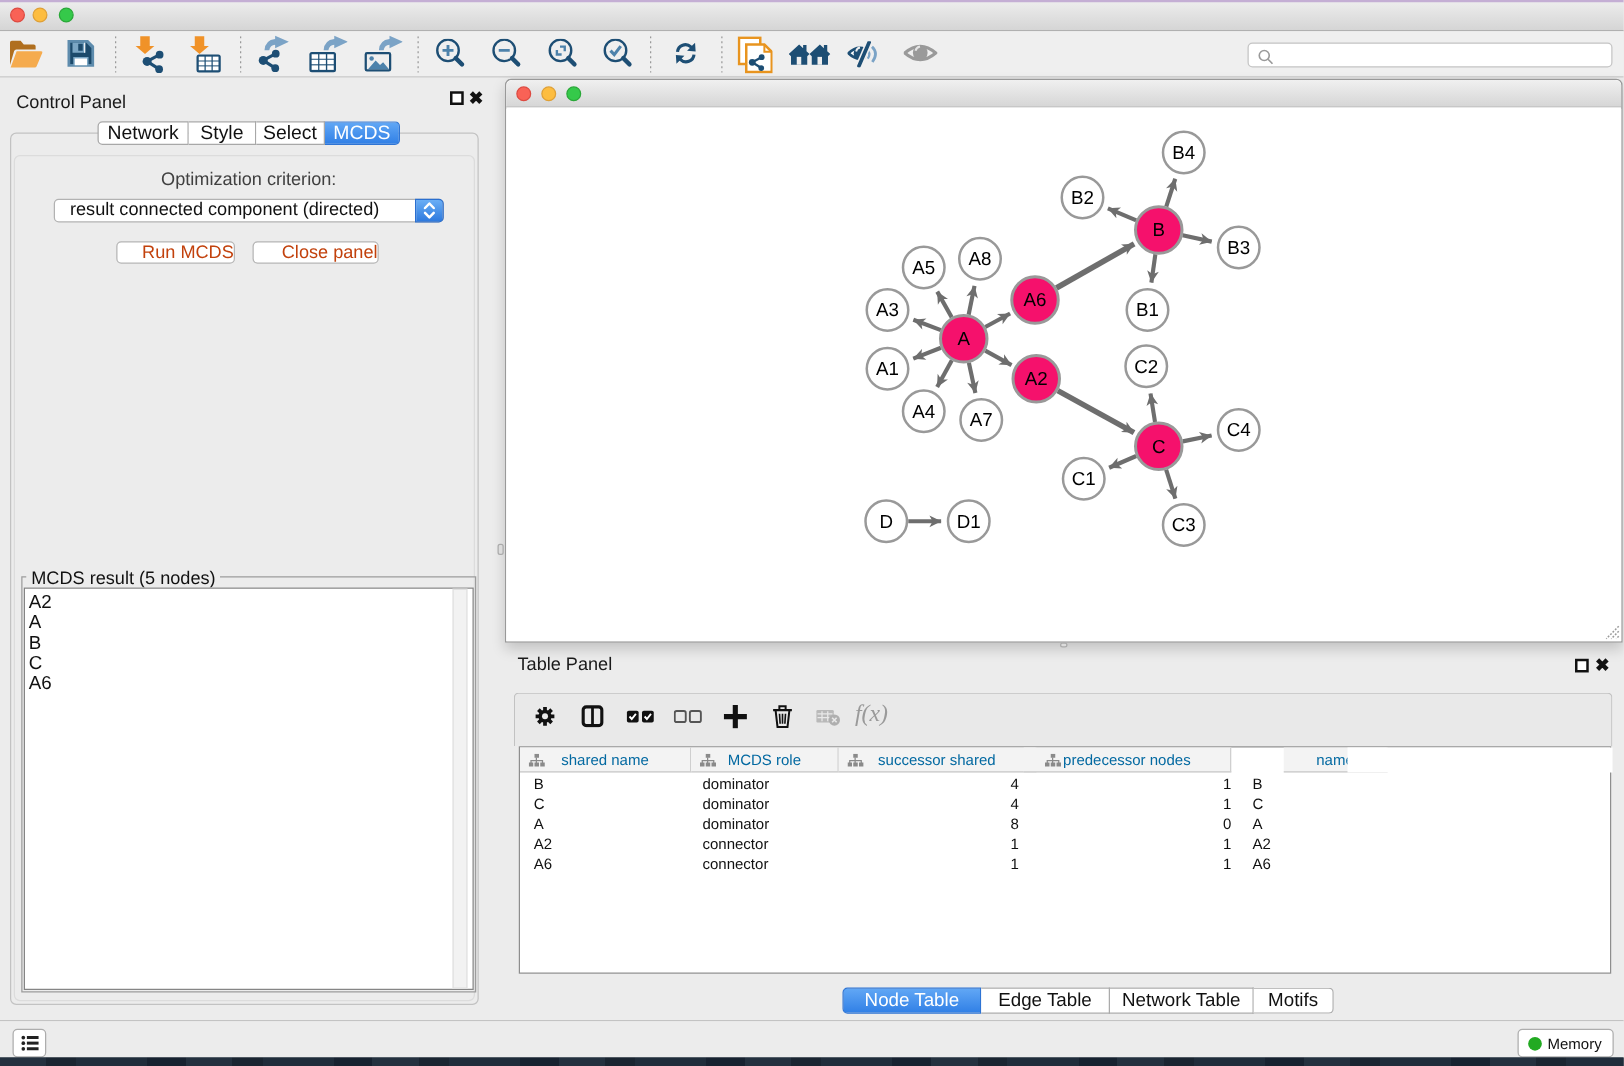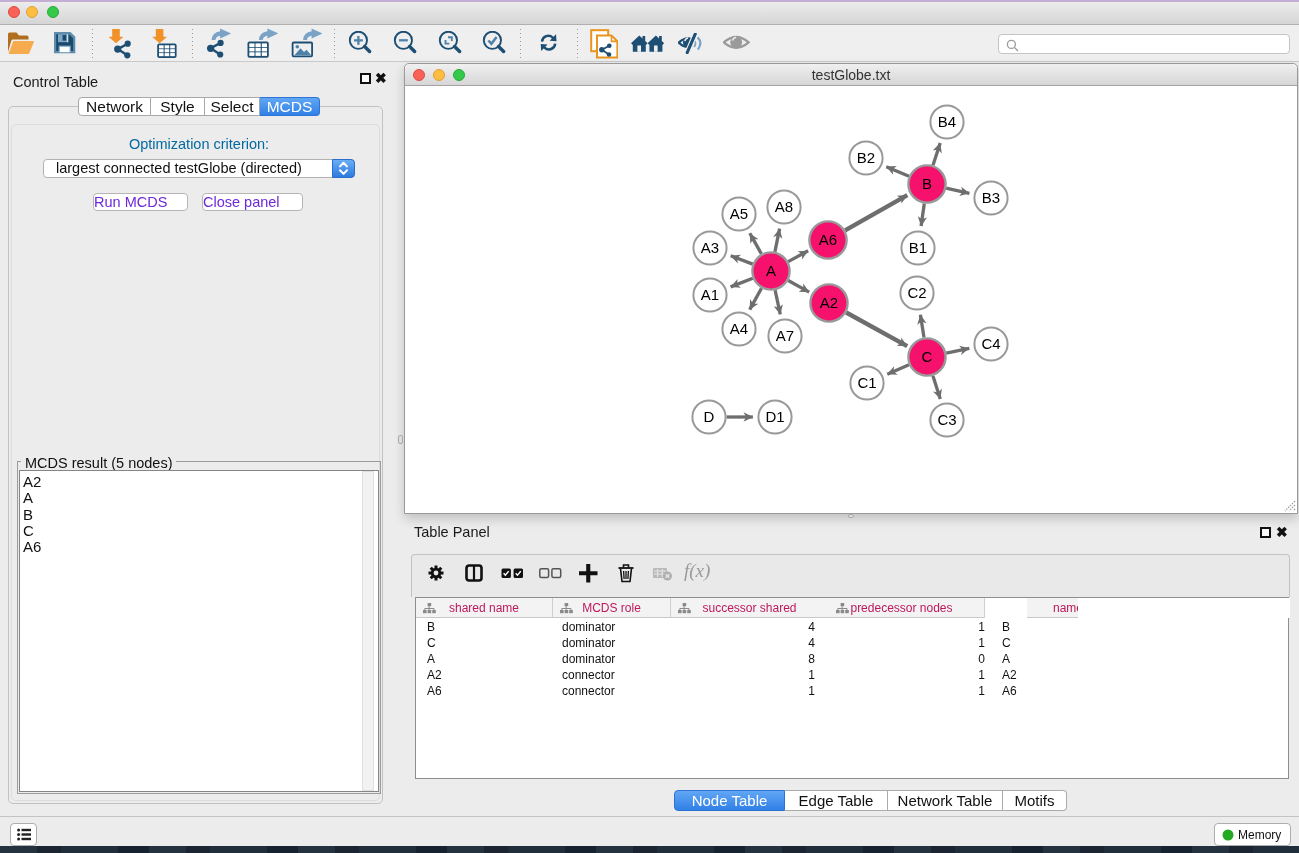--- a/index.html
+++ b/index.html
@@ -33,29 +33,29 @@
 #cp-box { left:8px; top:106px; width:375px; height:698px; border:1px solid #c2c2c2;
   border-radius:5px; background:#ececec; }
 #cp-box2 { left:11px; top:124px; width:369px; height:677px; border:1px solid #dcdcdc;
   border-radius:5px; background:#ececec; }
 #tabs { left:78px; top:97px; height:19px; display:flex; }
 .tab { height:19px; background:#fff; border:1px solid #a8a8a8; border-left:none;
   font-size:15.5px; color:#111; text-align:center; line-height:17px; }
 .tab:first-child { border-left:1px solid #a8a8a8; border-radius:4px 0 0 4px; }
 .tab.last { border-radius:0 4px 4px 0; }
 .tab.sel { background:linear-gradient(#61a7f5,#3180e6); border-color:#2e74d4; color:#fff; }
-#optlabel { left:17px; top:136px; width:364px; text-align:center; font-size:14.5px; color:#0369a1; }
+#optlabel { left:17px; top:136px; width:364px; text-align:center; font-size:14.5px; color:#404040; }
 #combo { left:43px; top:159px; width:312px; height:19px; background:#fff;
   border:1px solid #b2b2b2; border-radius:4px; font-size:14.5px; color:#111; }
 #combo .ct { position:absolute; left:12px; top:0px; }
 #combo .cbtn { position:absolute; right:-1px; top:-1px; width:23px; height:19px;
   border-radius:0 4px 4px 0; background:linear-gradient(#6aaef5,#2e7ade);
   border:1px solid #2a6fd0; }
 .btn { position:absolute; height:18px; background:#fff; border:1px solid #b5b5b5;
-  border-radius:4px; font-size:14.5px; color:#6d28d9; text-align:left; line-height:16px; }
+  border-radius:4px; font-size:14.5px; color:#c2410c; text-align:right; line-height:16px; }
 #fieldset { left:17px; top:461px; width:364px; height:333px; border:1px solid #9c9c9c; }
 #fs-legend { left:21px; top:455px; background:#ececec; padding:0 4px; font-size:14.5px; color:#111; }
 #cp-list { left:19px; top:470px; width:360px; height:322px; background:#fff;
   border:1px solid #858585; font-size:15px; color:#111; }
 #cp-list .scroll { position:absolute; right:4px; top:0px; width:12px; height:320px;
   background:#f2f2f2; border:1px solid #e0e0e0; }
 #cp-list .inner { position:absolute; left:3px; top:3px; }
 #cp-list div.item { height:16.3px; line-height:16.3px; }
 
 
@@ -72,21 +72,21 @@
 .grip { position:absolute; background:#dcdcdc; border:1px solid #aaa; border-radius:2px; }
 
 
 #tp-title { left:414px; top:524px; font-size:14.5px; color:#1a1a1a; }
 #tp-card { left:411px; top:554px; width:879px; height:43px; background:#e9e9e9;
   border:1px solid #c2c2c2; border-bottom:none; border-radius:4px 4px 0 0; }
 #tp-table { left:415px; top:597px; width:874px; height:182px; background:#fff;
   border:1px solid #8e8e8e; font-size:12px; color:#111; }
 .th { position:absolute; top:0; height:20px; background:#f3f3f3;
   border-right:1px solid #cfcfcf; border-bottom:1px solid #c8c8c8; }
-.th .lbl { position:absolute; top:3px; left:0; right:0; text-align:center; font-size:12px; color:#be185d; }
+.th .lbl { position:absolute; top:3px; left:0; right:0; text-align:center; font-size:12px; color:#0369a1; }
 .td { position:absolute; height:16px; line-height:16px; }
 #tp-tabs { left:674px; top:790px; height:21px; display:flex; }
 .ttab { height:21px; background:#fff; border:1px solid #ababab; border-left:none;
   font-size:15px; color:#111; line-height:19px; text-align:center; }
 .ttab:first-child { border-left:1px solid #ababab; border-radius:4px 0 0 4px; }
 .ttab.last { border-radius:0 4px 4px 0; }
 .ttab.sel { background:linear-gradient(#61a7f5,#3180e6); border-color:#2e74d4; color:#fff; }
 
 
 #statusline { left:0; top:816px; width:1299px; height:1px; background:#c3c3c3; }
@@ -252,34 +252,34 @@
     <div class="tbsep" style="left:334px;"></div>
     <div class="tbsep" style="left:520px;"></div>
     <div class="tbsep" style="left:577px;"></div>
     <svg style="position:absolute;left:1006px;top:14px;z-index:3;" width="13" height="13" viewBox="0 0 13 13">
 <circle cx="5.4" cy="5.4" r="4" fill="none" stroke="#9a9a9a" stroke-width="1.3"></circle>
 <path d="M8.4 8.4 L12 12" stroke="#9a9a9a" stroke-width="1.3"></path>
     </svg>
   <div id="searchbox"></div>
 </div>
 
-<div class="abs" id="cp-title">Control Table</div>
+<div class="abs" id="cp-title">Control Panel</div>
 <div class="abs winbtn-sq" style="left:360px;top:73px;"></div>
 <div class="abs" style="left:375px;top:70px;font-size:14px;font-weight:bold;color:#111;">✖</div>
 <div class="abs" id="cp-box"></div>
 <div class="abs" id="cp-box2"></div>
 <div class="abs" id="tabs">
   <div class="tab" style="width:73px;text-align:center;">Network</div>
     <div class="tab" style="width:54px;">Style</div>
     <div class="tab" style="width:55px;">Select</div>
     <div class="tab sel last" style="width:60px;">MCDS</div>
 </div>
 <div class="abs" id="optlabel">Optimization criterion:</div>
 <div class="abs" id="combo">
-    <span class="ct">largest connected testGlobe (directed)</span>
+    <span class="ct">result connected component (directed)</span>
   <span class="cbtn"><svg width="21" height="17" viewBox="0 0 21 17">
         <path d="M7 6.4 L10.5 2.8 L14 6.4 M7 10.3 L10.5 13.9 L14 10.3" fill="none" stroke="#fff" stroke-width="2" stroke-linecap="round" stroke-linejoin="round"></path>
       </svg></span>
 </div>
 <div class="btn" style="left:93px;top:193px;width:95px;">Run MCDS</div>
 <div class="btn" style="left:202px;top:193px;width:101px;">Close panel</div>
 <div class="abs" id="fieldset"></div>
 <div class="abs" id="fs-legend">MCDS result (5 nodes)</div>
 <div class="abs" id="cp-list">
   <div class="inner">
@@ -290,21 +290,20 @@
       <div class="item">A6</div>
   </div>
   <div class="scroll"></div>
 </div>
 
 <div class="abs" id="netwin">
   <div id="net-titlebar">
     <div class="tl2" style="left:8px;background:#f96256;border:1px solid #dd4a41;"></div>
     <div class="tl2" style="left:28px;background:#fdbd40;border:1px solid #dfa036;"></div>
     <div class="tl2" style="left:48px;background:#35c94a;border:1px solid #29a838;"></div>
-    <div class="title">testGlobe.txt</div>
   </div>
   <div id="net-canvas">
     <svg width="892" height="428" viewBox="0 0 892 428" style="position:absolute;left:0;top:0;">
 <defs>
           <marker id="arr" viewBox="0 0 10.5 10" refX="9.8" refY="5" markerWidth="10.5" markerHeight="10" markerUnits="userSpaceOnUse" orient="auto-start-reverse">
             <path d="M0.4,0.3 L10,5 L0.4,9.7 L3,5 Z" fill="#6e6e6e"></path>
           </marker>
         </defs>
 <g stroke="#6e6e6e">
 <line x1="356.4" y1="166.9" x2="344.8" y2="146.3" stroke-width="3.3" marker-end="url(#arr)"></line>

